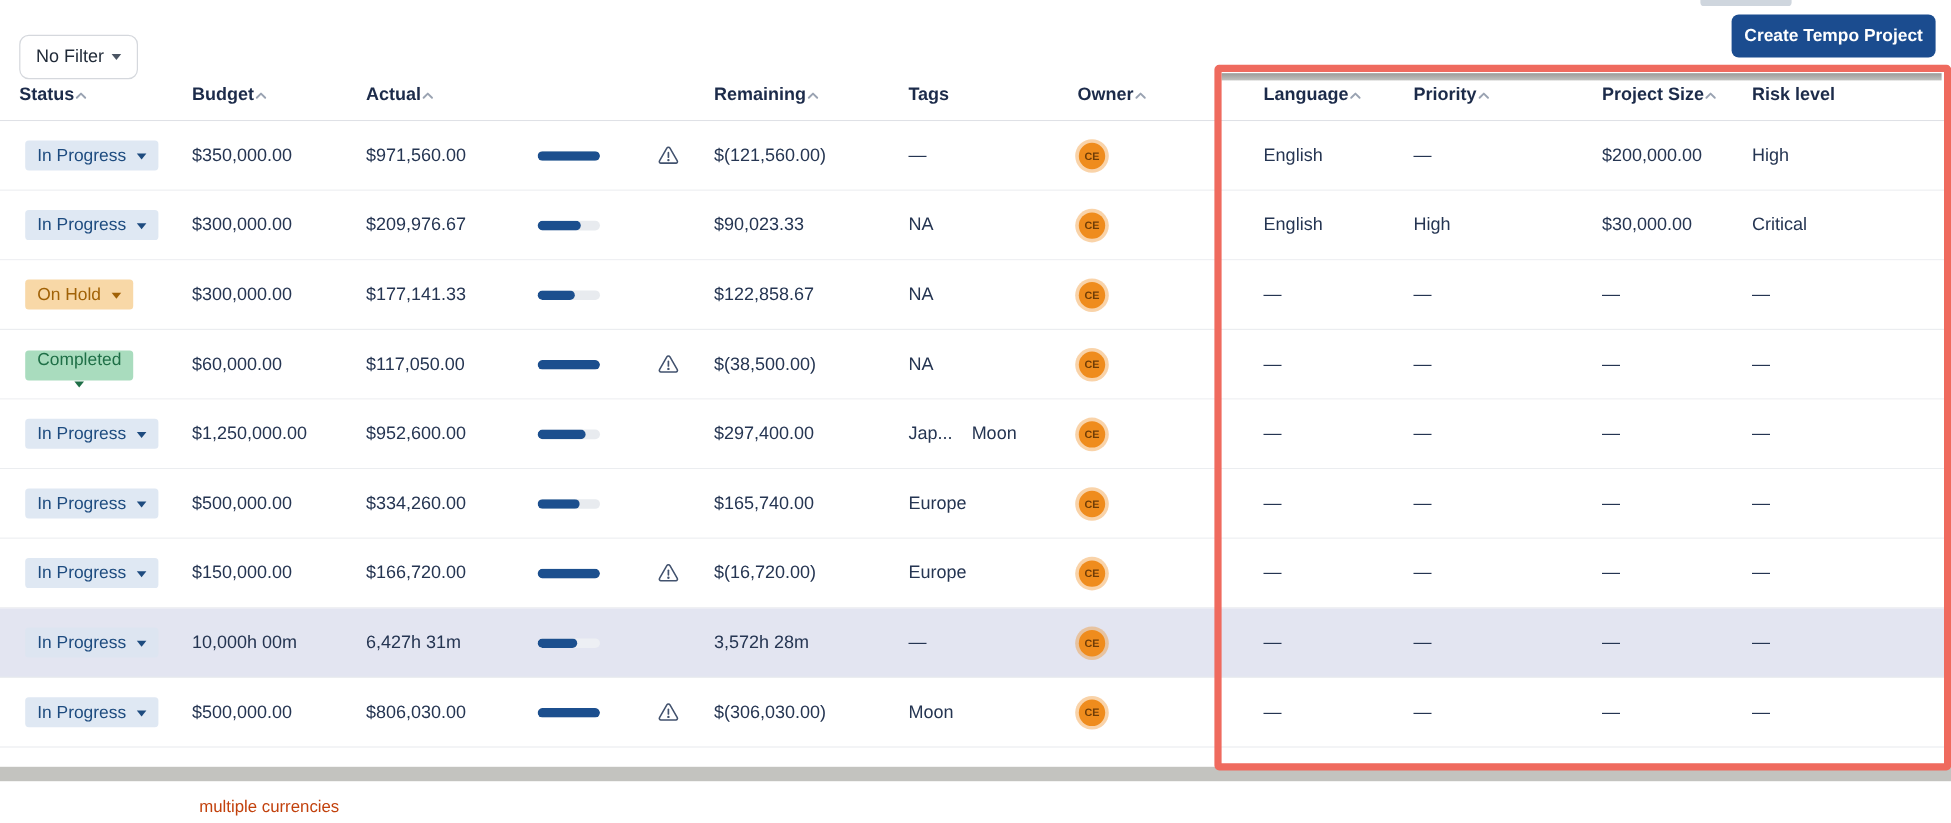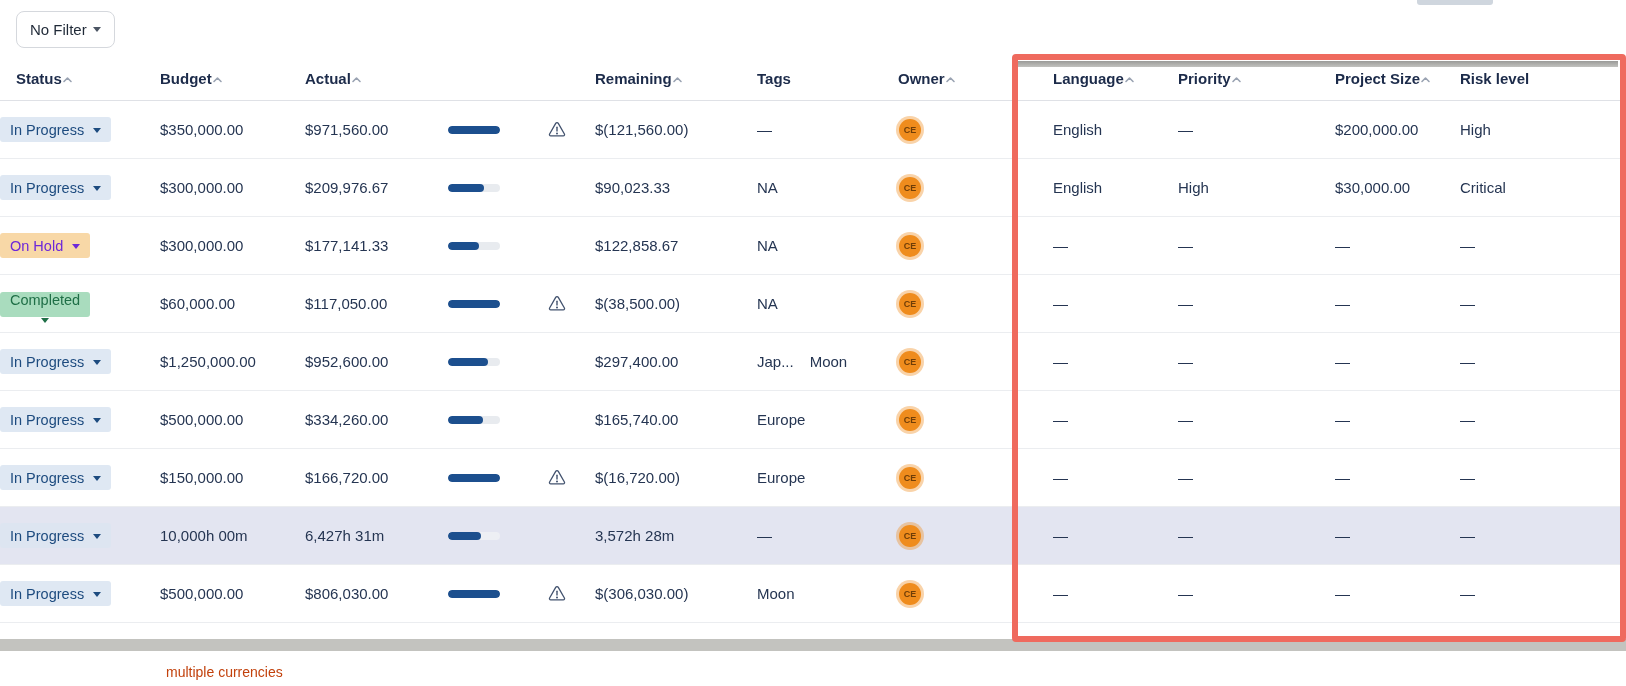--- a/index.html
+++ b/index.html
@@ -4,21 +4,21 @@
 <style>
   * { margin:0; padding:0; box-sizing:border-box; }
   body { background:#fff; }
   .page {
     position:relative; width:1626px; height:686px; background:#ffffff;
     font-family:"Liberation Sans", sans-serif; color:#253552; overflow:hidden;
   }
 
   
   .filter-btn {
-    position:absolute; left:16px; top:11px; height:37px;
+    position:absolute; left:16px; top:29px; height:37px;
     display:inline-flex; align-items:center; gap:6px; padding:0 13px;
     background:#fff; border:1px solid #d5d8dd; border-radius:8px;
     font-size:15px; color:#1f2937; cursor:pointer;
   }
   .caret-down { width:0; height:0; border-left:4px solid transparent;
     border-right:4px solid transparent; border-top:5px solid #4b5563; }
   .create-btn {
     position:absolute; left:1443px; top:12px; width:170px; height:36px;
     background:#1b4c8f; color:#fff; border:none; border-radius:6px;
     font-size:14.5px; font-weight:700; font-family:inherit;
@@ -39,32 +39,32 @@
   .thead-row { height:44px; border-bottom:1px solid #dfe1e6; }
   .trow { height:58px; border-bottom:1px solid #ebedf0; background:#fff; }
   .trow.highlighted { background:#e3e5f1; }
   .th {
     display:flex; align-items:center; 
     font-size:15px; font-weight:700; color:#1c2b4a; cursor:pointer;
   }
   .th .sort-svg { flex:0 0 auto; margin-top:2px; }
   .th.pad16 { padding-left:16px; }
   .cell { font-size:15px; color:#253552; }
-  .c-status { padding-left:0; }
+  .c-status { padding-left:21px; }
   .c-progress { display:flex; align-items:center; gap:48px; padding-left:1px; }
   .c-tags { display:flex; gap:16px; }
 
   .badge {
     display:inline-flex; align-items:center; gap:9px; height:25px;
     padding:0 10px; border-radius:3px; font-size:14.5px; cursor:pointer;
   }
   .badge .bcaret { width:0; height:0; border-left:4px solid transparent;
     border-right:4px solid transparent; border-top:5px solid currentColor; margin-top:1px; }
   .badge.in-progress { background:#dfe8f3; color:#1d4b7f; }
-  .badge.on-hold     { background:#f8d8a7; color:#6d28d9; }
+  .badge.on-hold     { background:#f8d8a7; color:#a16207; }
   .badge.completed   { background:#a9dcbe; color:#1f6f47;flex-direction:column; }
   .trow.highlighted .badge.in-progress { background:#dde5f1; }
 
   .pbar { width:52px; height:8px; border-radius:4px; background:#e8ebef; overflow:hidden; flex:0 0 auto; }
   .trow.highlighted .pbar { background:#edeff4; }
   .pbar i { display:block; height:100%; background:#1c4f8e; border-radius:4px; }
 
   .avatar {
     width:22px; height:22px; border-radius:50%; background:#ef8c1d;
     box-shadow:0 0 0 3px rgba(239,140,29,.38);
@@ -90,20 +90,21 @@
 </head>
 <body>
 
 <div class="page">
 
   <div class="top-artifact"></div>
   <button class="filter-btn">
     <span>No Filter</span>
     <span class="caret-down"></span>
   </button>
+  <button class="create-btn">Create Tempo Project</button>
 
   <div class="tbl">
     <div class="thead-row" id="header-row">
         <div class="th pad16">
           <span>Status</span>
           <svg class="sort-svg" width="11" height="8" viewBox="0 0 11 8">
     <path d="M2 5.5 L5.5 2 L9 5.5" fill="none" stroke="#9aa3b2" stroke-width="1.6" stroke-linecap="round" stroke-linejoin="round"></path>
   </svg>
         </div>
         <div class="th">

